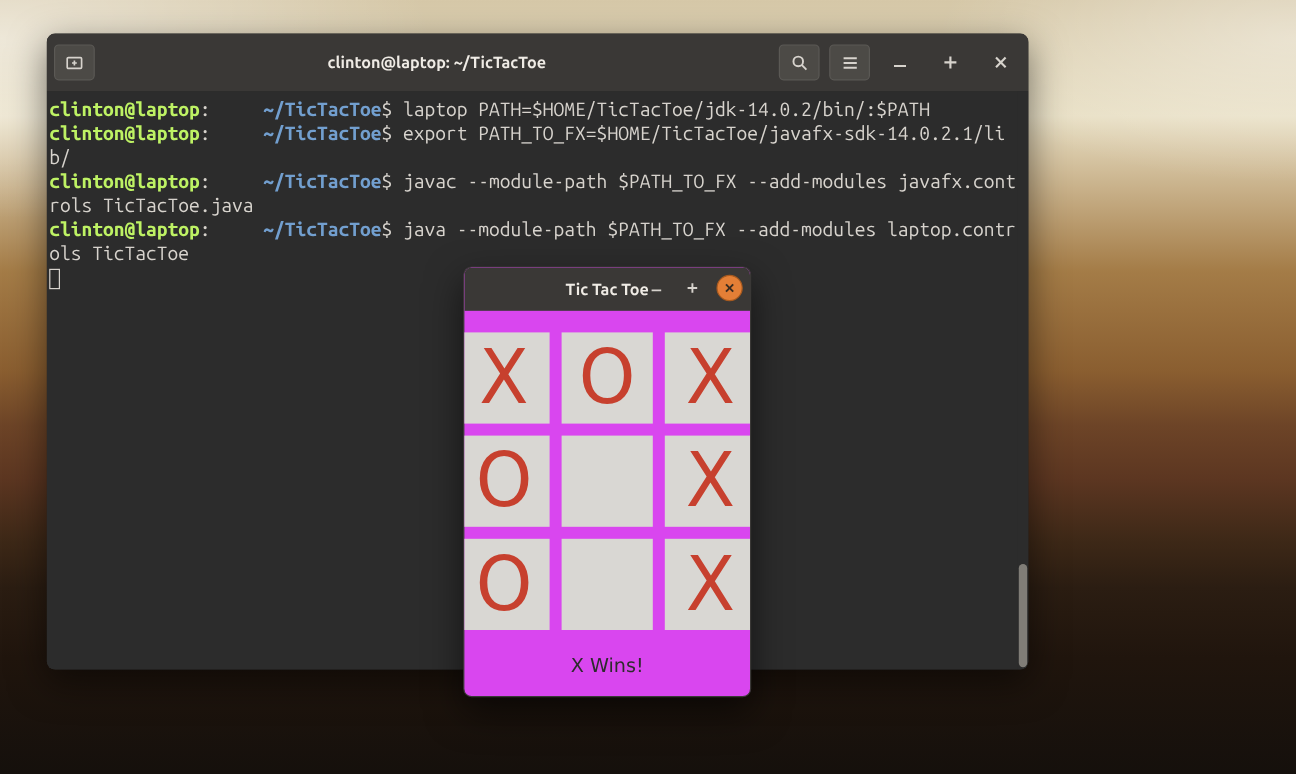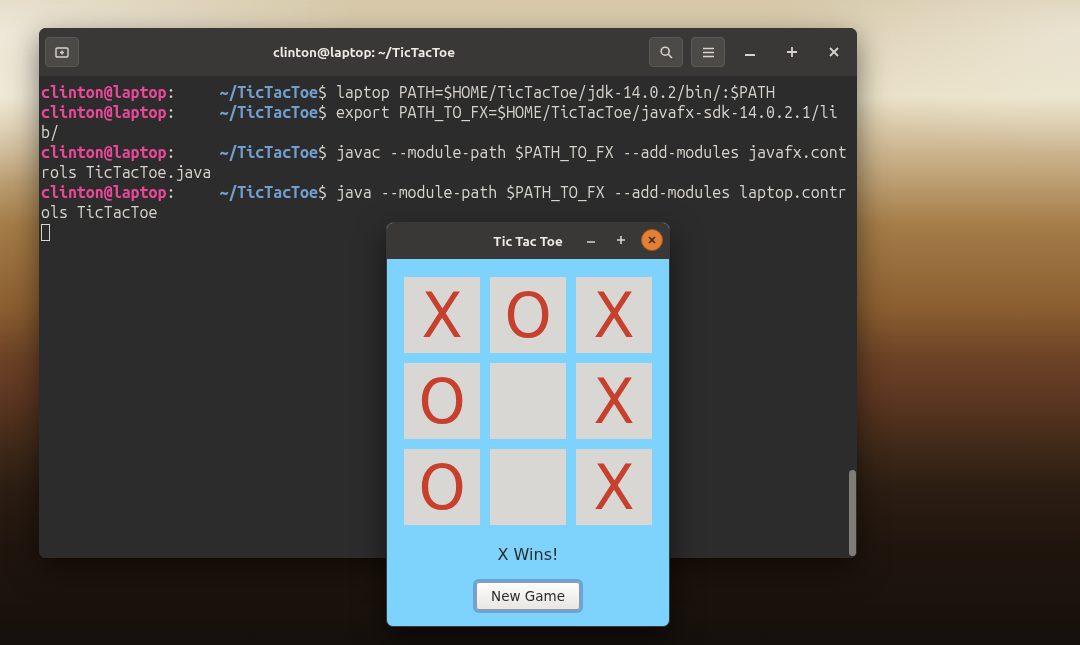--- a/index.html
+++ b/index.html
@@ -47,34 +47,34 @@
     overflow:hidden; position:relative;
   }
   .term-body .scrollbar{
     position:absolute; right:0; top:0; width:9px; height:100%;
     background:#2c2c2c;
   }
   .term-body .scrollbar .thumb{
     position:absolute; right:1px; width:7px; bottom:2px; height:86px;
     background:#807d77; border-radius:4px;
   }
-  .p-user{ color:#ec4899; font-weight:bold;}
+  .p-user{ color:#bef264; font-weight:bold;}
   .p-colon{ color:#d7d3cd;}
   .p-path{ color:#729fcf; font-weight:bold;margin-left:44px;}
   .p-dollar{ color:#d7d3cd;}
   .p-cmd{ color:#d7d3cd;}
   .cursor{
     display:inline-block; width:9px; height:17px;
     border:1px solid #d7d3cd; margin-top:2px;
   }
 
   
   .ttt-window{
-    position:absolute; left:386px; top:222px; width:284px;
-    background:#7dd3fc; border:1px solid #3a3836; border-radius:7px;
+    position:absolute; left:386px; top:222px; width:240px;
+    background:#d946ef; border:1px solid #3a3836; border-radius:7px;
     box-shadow:0 12px 30px rgba(0,0,0,.55);
     overflow:hidden;
   }
   .ttt-title{
     height:36px; background:#3a3836;
     display:flex; align-items:center; justify-content:center; position:relative;
     color:#efebe5; font-weight:bold; font-size:13.5px;
   }
   .ttt-controls{
     position:absolute; right:6px; top:6px; display:flex; gap:10px; align-items:center;
@@ -221,15 +221,14 @@
           <span class="piece">O</span>
         </div>
       <div class="cell">
           <span class="piece"></span>
         </div>
       <div class="cell">
           <span class="piece">X</span>
         </div>
     </div>
     <div class="status">X Wins!</div>
-    <button class="newgame">New Game</button>
   </div>
 </div>
 
 </body></html>

